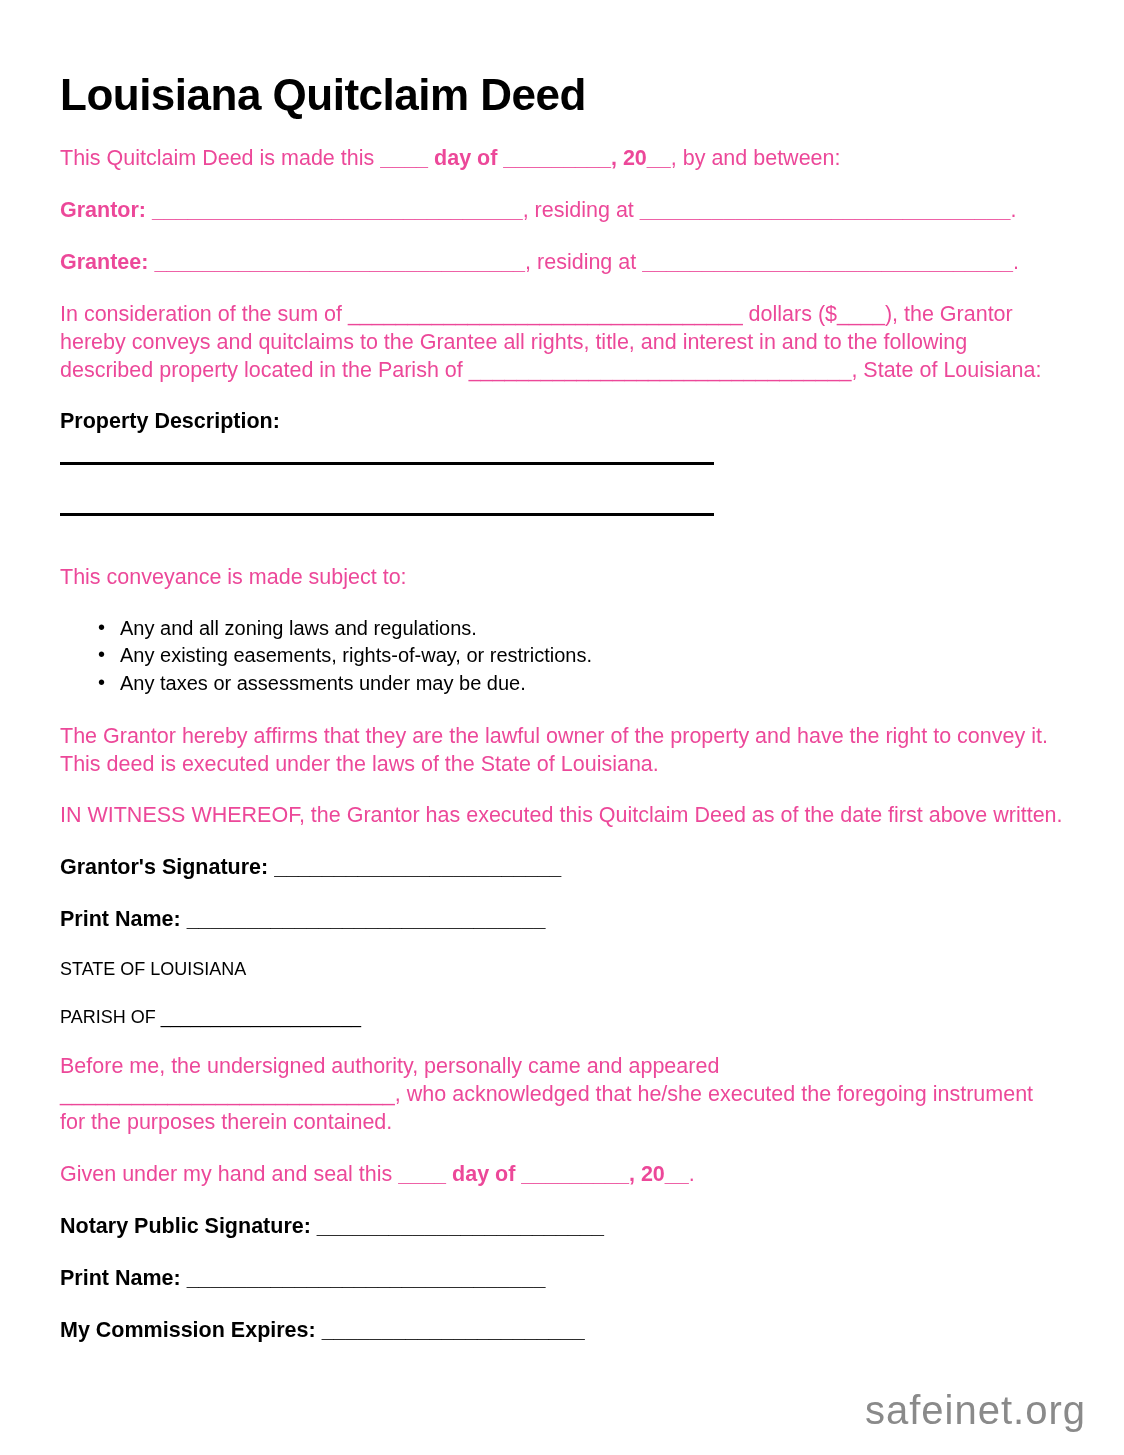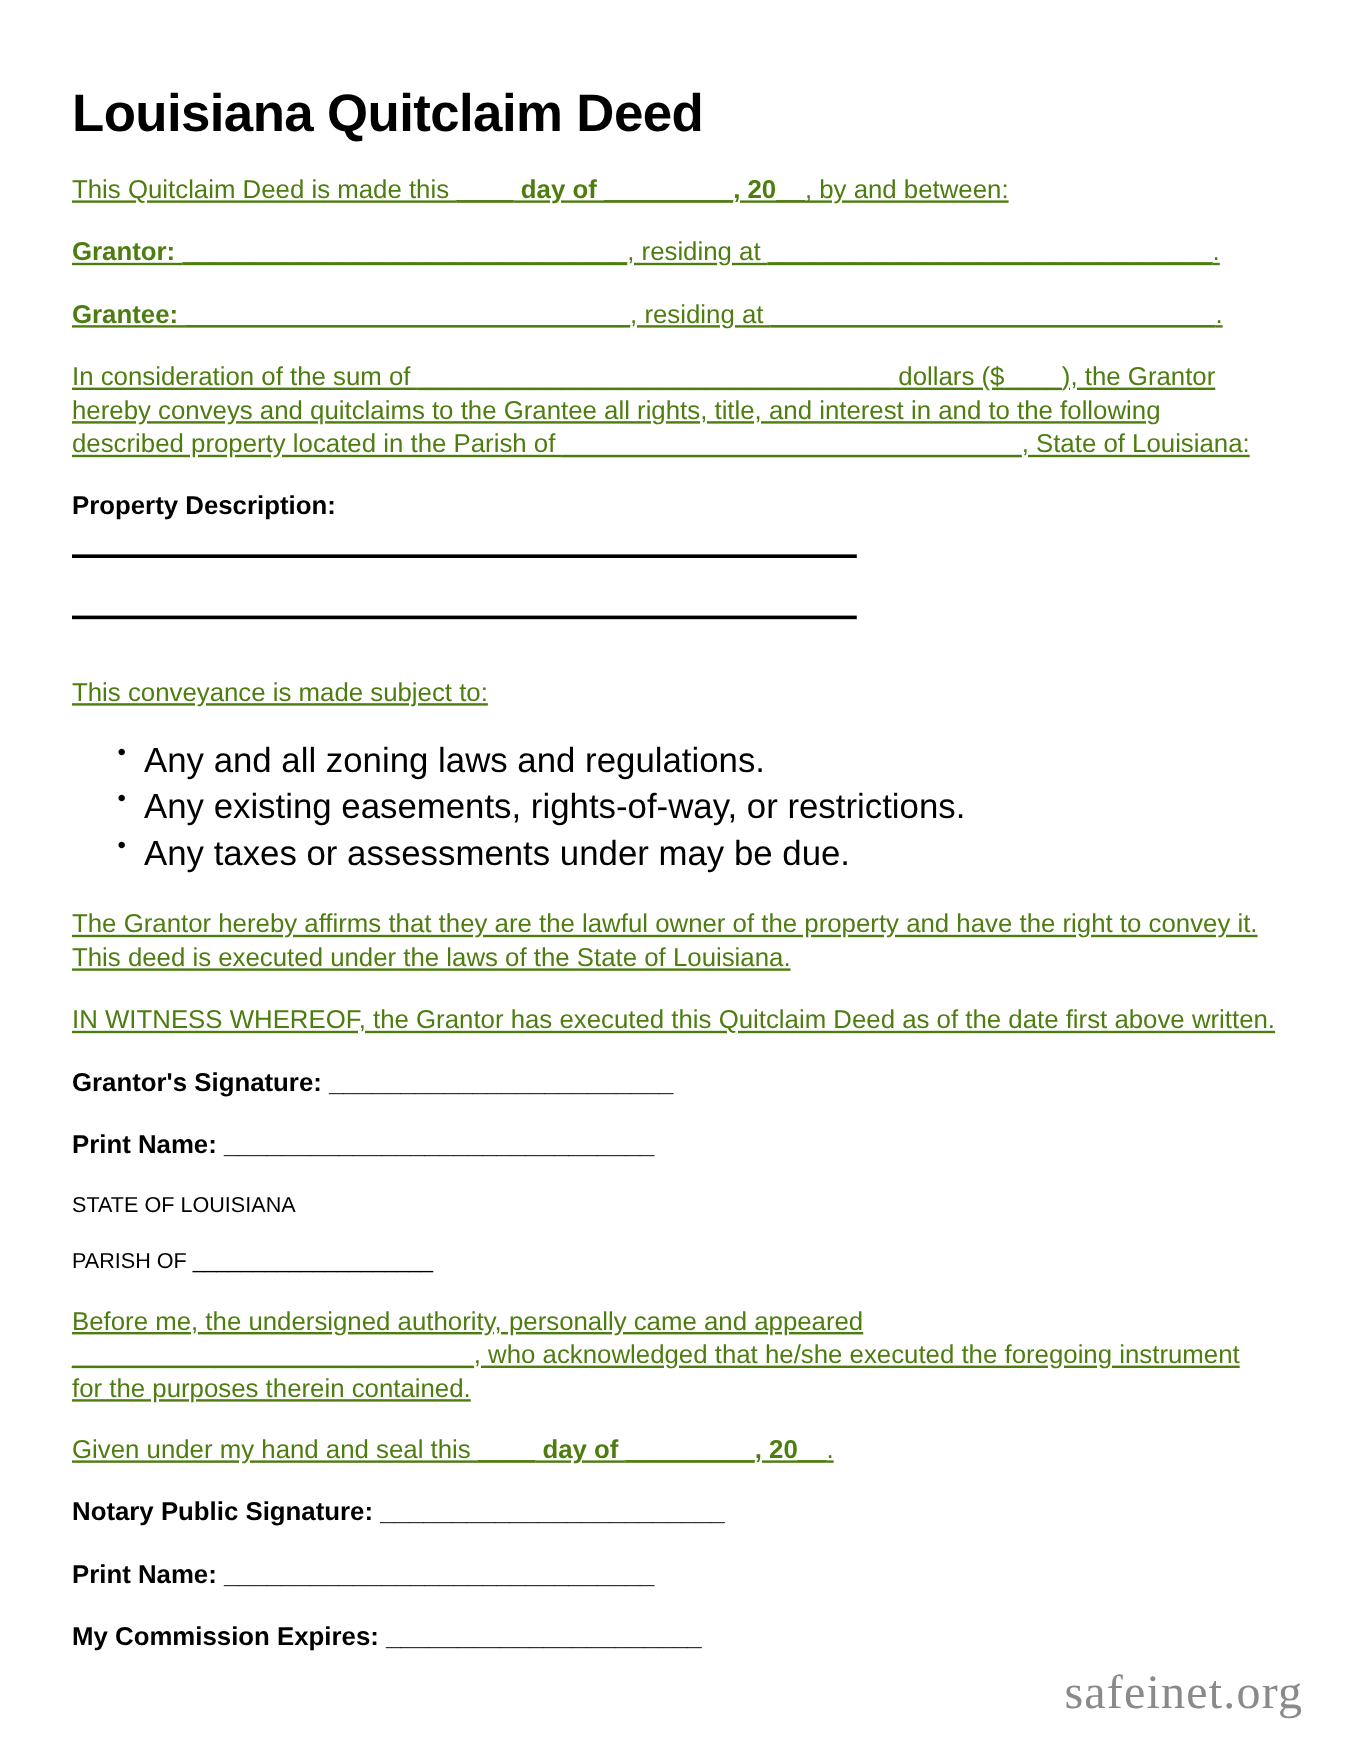--- a/index.html
+++ b/index.html
@@ -30,23 +30,22 @@
     font-weight: bold;
     letter-spacing: -0.5px;
     line-height: 1.12;
     margin: 10px 0 26px 0;
     color: #000;
   }
   p.para {
     font-size: 21.5px;
     line-height: 1.30;
     margin: 0 0 24px 0;
-    color: #4d7c0f;
+    color: #ec4899;
     max-width: 1005px;
-    text-decoration: underline;
   }
   .b { font-weight: bold; }
   .blank { white-space: pre; }
   .section-head {
     font-size: 21.5px;
     font-weight: bold;
     margin: 0 0 28px 0;
   }
   .rule-block {
     margin: 0 0 30px 0;
@@ -56,21 +55,21 @@
     height: 0;
     border-bottom: 3px solid #000;
     margin: 0 0 48px 0;
   }
   ul.subject-list {
     margin: 0 0 26px 0;
     padding: 0 0 0 38px;
     list-style: none;
   }
   ul.subject-list li {
-    font-size: 29px;
+    font-size: 20px;
     line-height: 1.28;
     position: relative;
     padding-left: 22px;
     margin: 0 0 2px 0;
   }
   ul.subject-list li::before {
     content: "\2022";
     position: absolute;
     left: 0;
     top: -1px;
@@ -83,21 +82,21 @@
   }
   .plain-line {
     font-size: 18px;
     margin: 0 0 24px 0;
     line-height: 1.3;
   }
   .watermark {
     position: absolute;
     right: 38px;
     bottom: 22px;
-    font-family: Liberation Serif, serif;
+    font-family: Liberation Sans, sans-serif;
     font-size: 40px;
     color: #8a8a8a;
     letter-spacing: 1px;
     white-space: nowrap;
   }
 </style>
 </head>
 <body>
 
 <div class="page">

